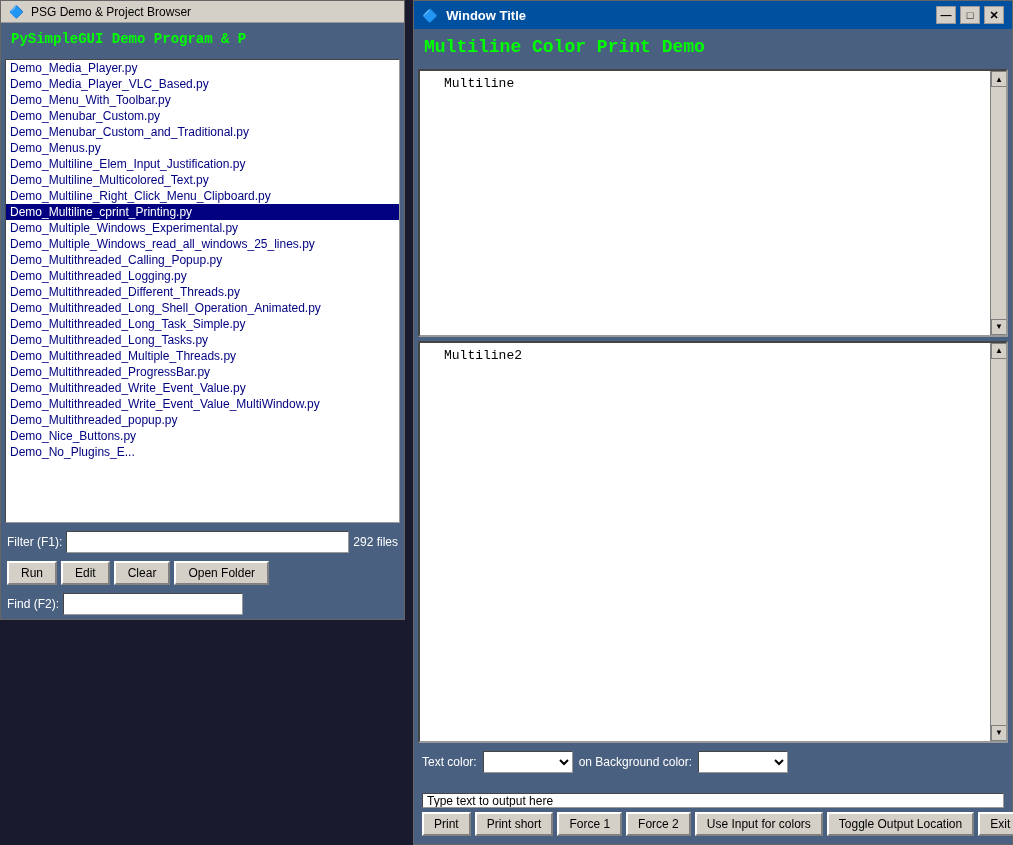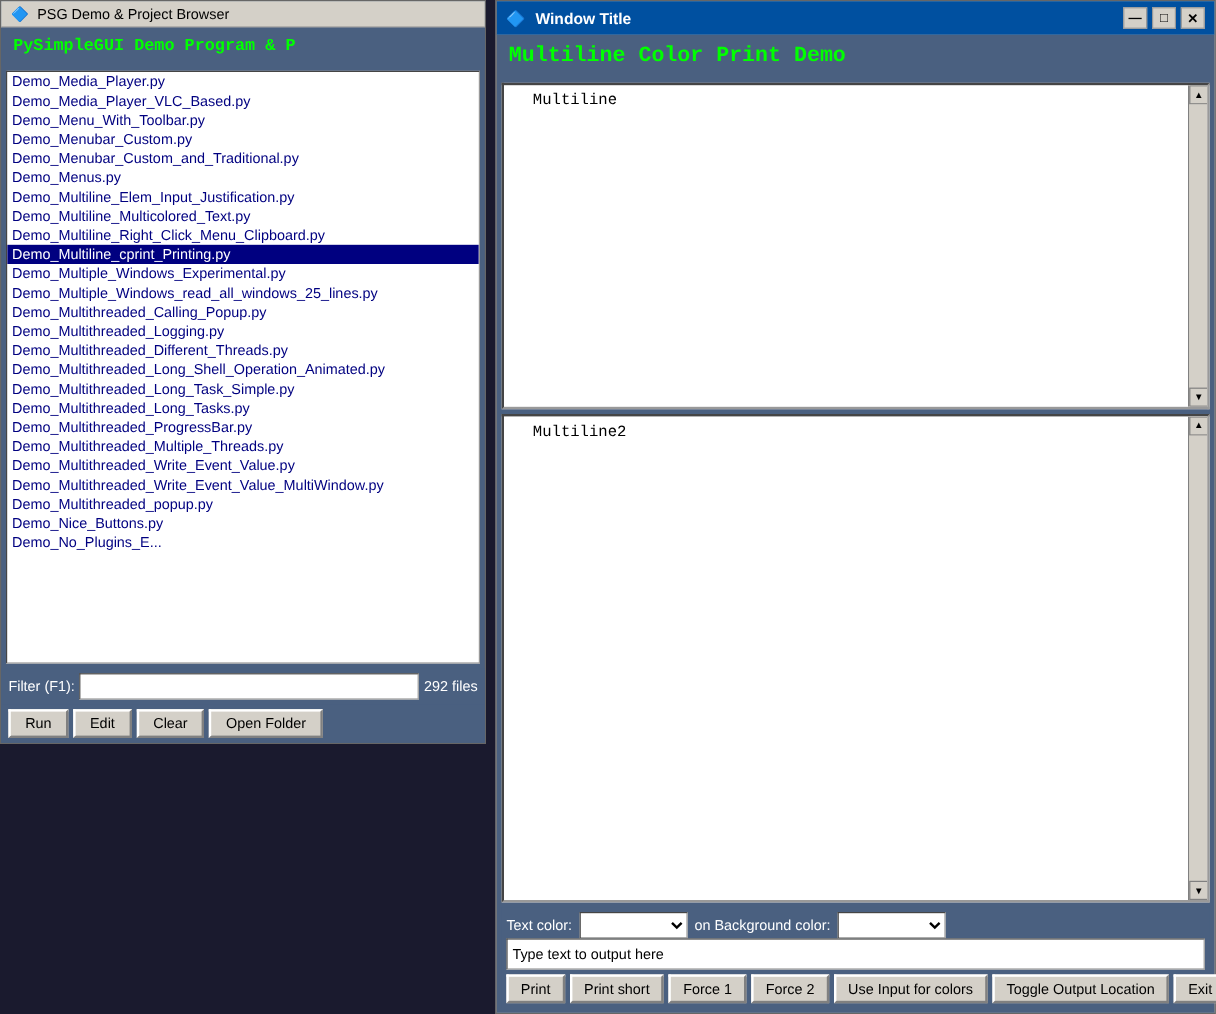--- a/index.html
+++ b/index.html
@@ -273,21 +273,21 @@
 
     .bottom-controls {
       background: #4a6080;
       padding: 4px;
     }
 
     .color-row {
       display: flex;
       align-items: center;
       gap: 6px;
-      margin-bottom: 0;
+      margin-bottom: 20px;
     }
 
     .color-label {
       color: white;
       font-size: 12px;
     }
 
     .color-select {
       width: 90px;
       height: 22px;
@@ -295,21 +295,21 @@
       background: white;
       font-size: 12px;
     }
 
     .text-input-row {
       margin-bottom: 4px;
     }
 
     .text-input-full {
       width: 100%;
-      height: 26px;
+      height: 15px;
       border: 1px inset #999;
       padding: 2px 4px;
       font-size: 12px;
       background: white;
     }
 
     .action-btns {
       display: flex;
       gap: 4px;
       flex-wrap: nowrap;
@@ -347,38 +347,42 @@
       <div class="file-item">Demo_Multiline_Right_Click_Menu_Clipboard.py</div>
       <div class="file-item selected">Demo_Multiline_cprint_Printing.py</div>
       <div class="file-item">Demo_Multiple_Windows_Experimental.py</div>
       <div class="file-item">Demo_Multiple_Windows_read_all_windows_25_lines.py</div>
       <div class="file-item">Demo_Multithreaded_Calling_Popup.py</div>
       <div class="file-item">Demo_Multithreaded_Logging.py</div>
       <div class="file-item">Demo_Multithreaded_Different_Threads.py</div>
       <div class="file-item">Demo_Multithreaded_Long_Shell_Operation_Animated.py</div>
       <div class="file-item">Demo_Multithreaded_Long_Task_Simple.py</div>
       <div class="file-item">Demo_Multithreaded_Long_Tasks.py</div>
+      <div class="file-item">Demo_Multithreaded_Multiple_Threads.py</div>
       <div class="file-item">Demo_Multithreaded_ProgressBar.py</div>
-      <div class="file-item">Demo_Multithreaded_Multiple_Threads.py</div>
       <div class="file-item">Demo_Multithreaded_Write_Event_Value.py</div>
       <div class="file-item">Demo_Multithreaded_Write_Event_Value_MultiWindow.py</div>
       <div class="file-item">Demo_Multithreaded_popup.py</div>
       <div class="file-item">Demo_Nice_Buttons.py</div>
       <div class="file-item">Demo_No_Plugins_E...</div>
     </div>
   <div class="filter-row">
     <span class="filter-label">Filter (F1):</span>
     <input class="filter-input" type="text" style="">
     <span class="file-count">292 files</span>
   </div>
   <div class="button-row">
     <button class="btn">Run</button>
     <button class="btn">Edit</button>
     <button class="btn">Clear</button>
     <button class="btn">Open Folder</button>
+  </div>
+  <div class="find-row">
+    <span class="find-label">Find (F2):</span>
+    <input class="find-input" type="text" style="">
   </div>
 </div>
 
 <div class="right-panel">
   <div class="right-titlebar">
     <span style="margin-right:8px;">🔷</span>
     <span>Window Title</span>
     <div class="window-controls">
       <div class="win-btn">—</div>
       <div class="win-btn">□</div>

